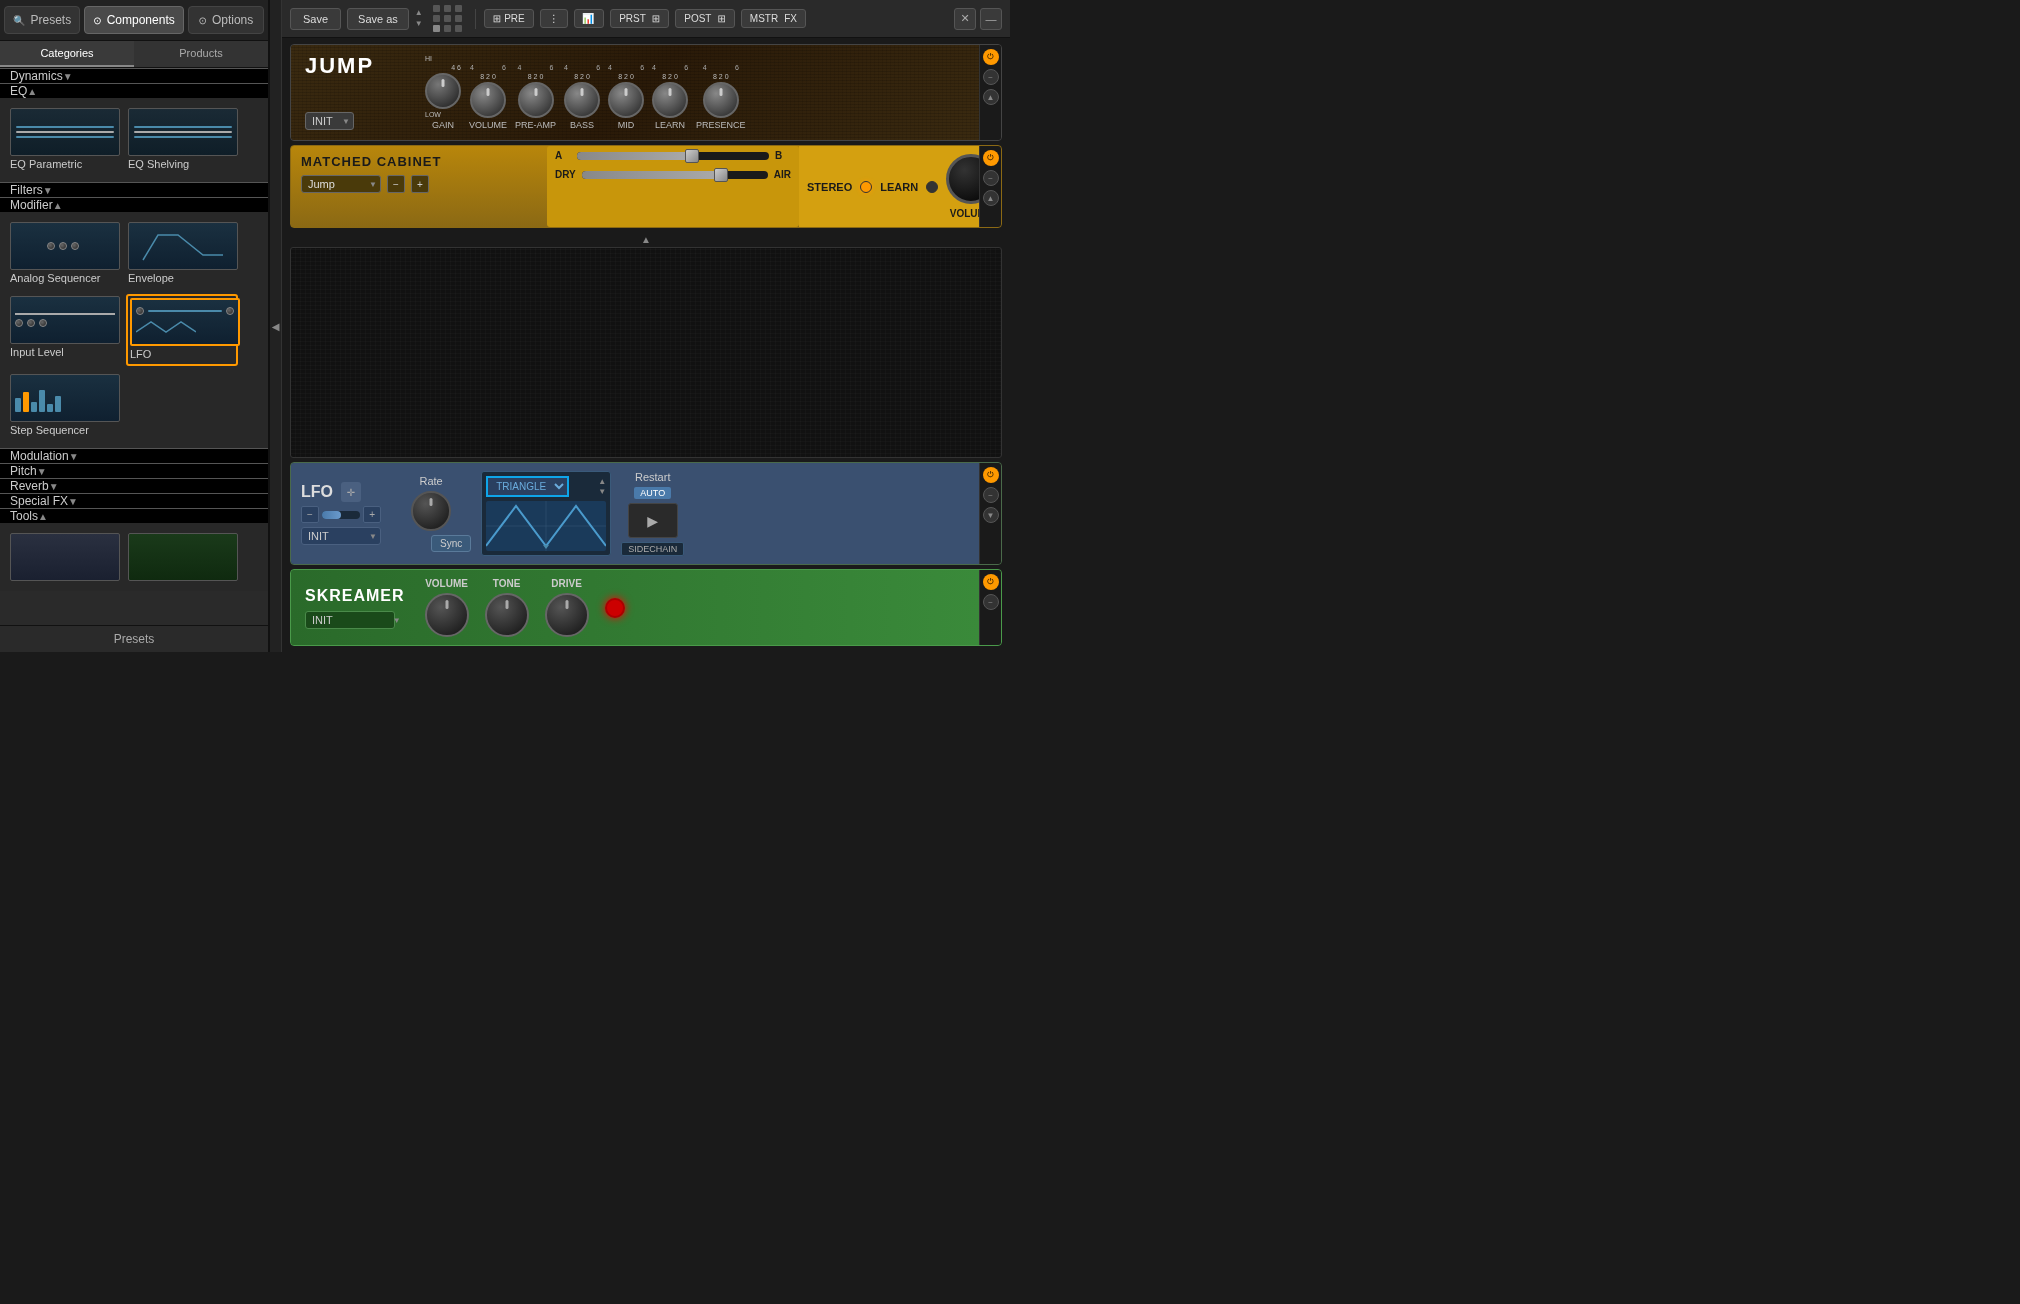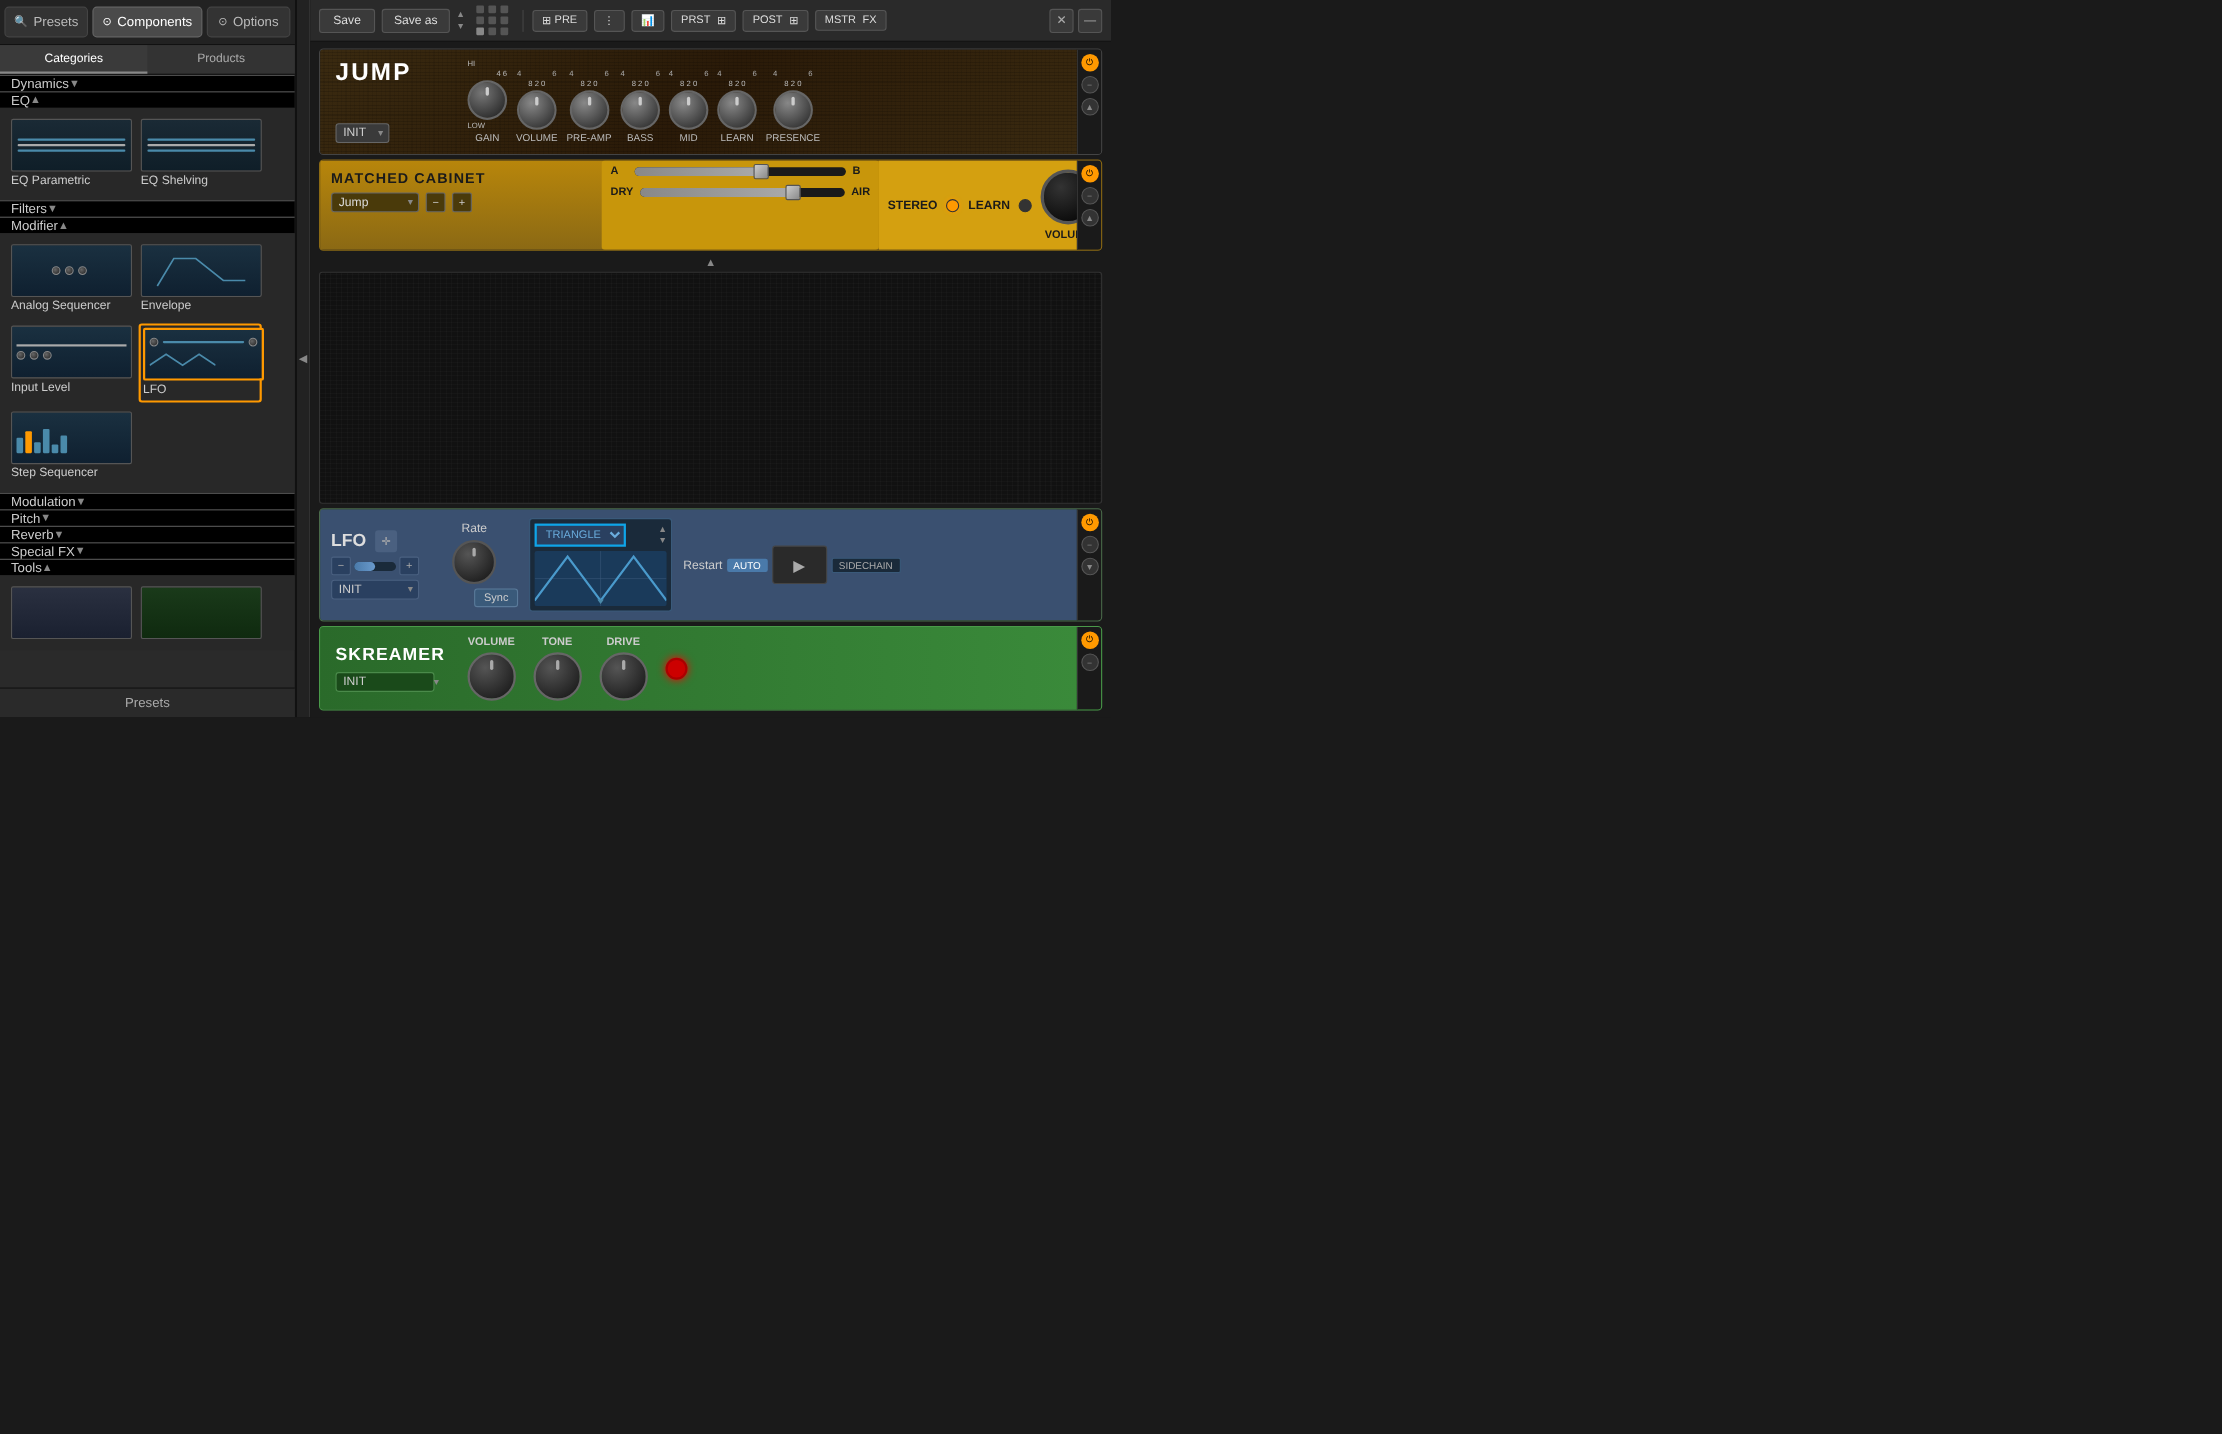--- a/index.html
+++ b/index.html
@@ -749,20 +749,21 @@
       background: #1a3a5a;
       border-radius: 2px;
       position: relative;
       overflow: hidden;
     }
     .wave-svg { width: 100%; height: 100%; }
 
     
     .lfo-restart {
       display: flex;
+      flex-direction: column;
       align-items: center;
       gap: 4px;
     }
     .restart-label { font-size: 11px; color: #ccc; }
     .restart-play {
       width: 50px;
       height: 35px;
       background: #2a2a2a;
       border: 1px solid #444;
       border-radius: 3px;

